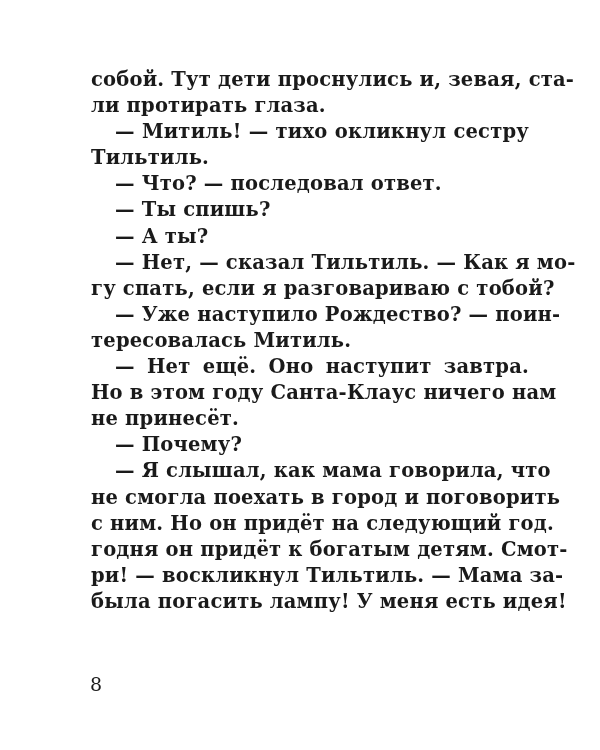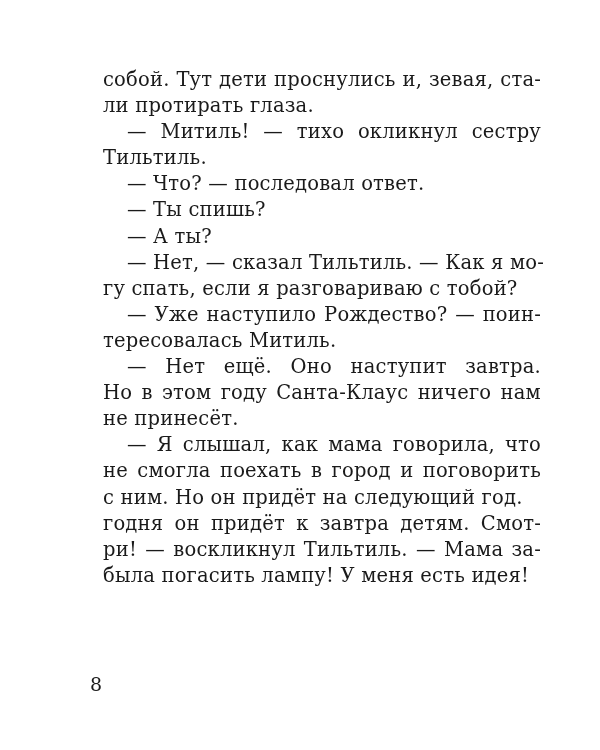--- a/index.html
+++ b/index.html
@@ -16,23 +16,24 @@
       color: #1a1a1a;
     }
     .page {
       position: absolute;
       left: 0; top: 0;
       width: 600px; height: 750px;
       background: #ffffff;
     }
     .text-block {
       position: absolute;
-      left: 103px;
+      left: 91px;
       top: 67px;
       width: 438px;
+      font-weight: bold;
     }
     .line {
       height: 26.1px;
       line-height: 26.1px;
       font-size: 19.5px;
       white-space: nowrap;
       text-align: justify;
       text-align-last: justify;
       letter-spacing: 0.2px;
     }
@@ -63,22 +64,23 @@
     <div class="line indent last">— Что? — последовал ответ.</div>
     <div class="line indent last">— Ты спишь?</div>
     <div class="line indent last">— А ты?</div>
     <div class="line indent">— Нет, — сказал Тильтиль. — Как я мо-</div>
     <div class="line last">гу спать, если я разговариваю с тобой?</div>
     <div class="line indent">— Уже наступило Рождество? — поин-</div>
     <div class="line last">тересовалась Митиль.</div>
     <div class="line indent">— Нет ещё. Оно наступит завтра.</div>
     <div class="line">Но в этом году Санта-Клаус ничего нам</div>
     <div class="line last">не принесёт.</div>
+    <div class="line indent last">— Почему?</div>
     <div class="line indent">— Я слышал, как мама говорила, что</div>
     <div class="line">не смогла поехать в город и поговорить</div>
     <div class="line last">с ним. Но он придёт на следующий год.</div>
-    <div class="line">годня он придёт к завтра детям. Смот-</div>
+    <div class="line">годня он придёт к богатым детям. Смот-</div>
     <div class="line">ри! — воскликнул Тильтиль. — Мама за-</div>
     <div class="line last">была погасить лампу! У меня есть идея!</div>
   </div>
 
   <div class="page-number">8</div>
 </div>
 
 </body></html>

